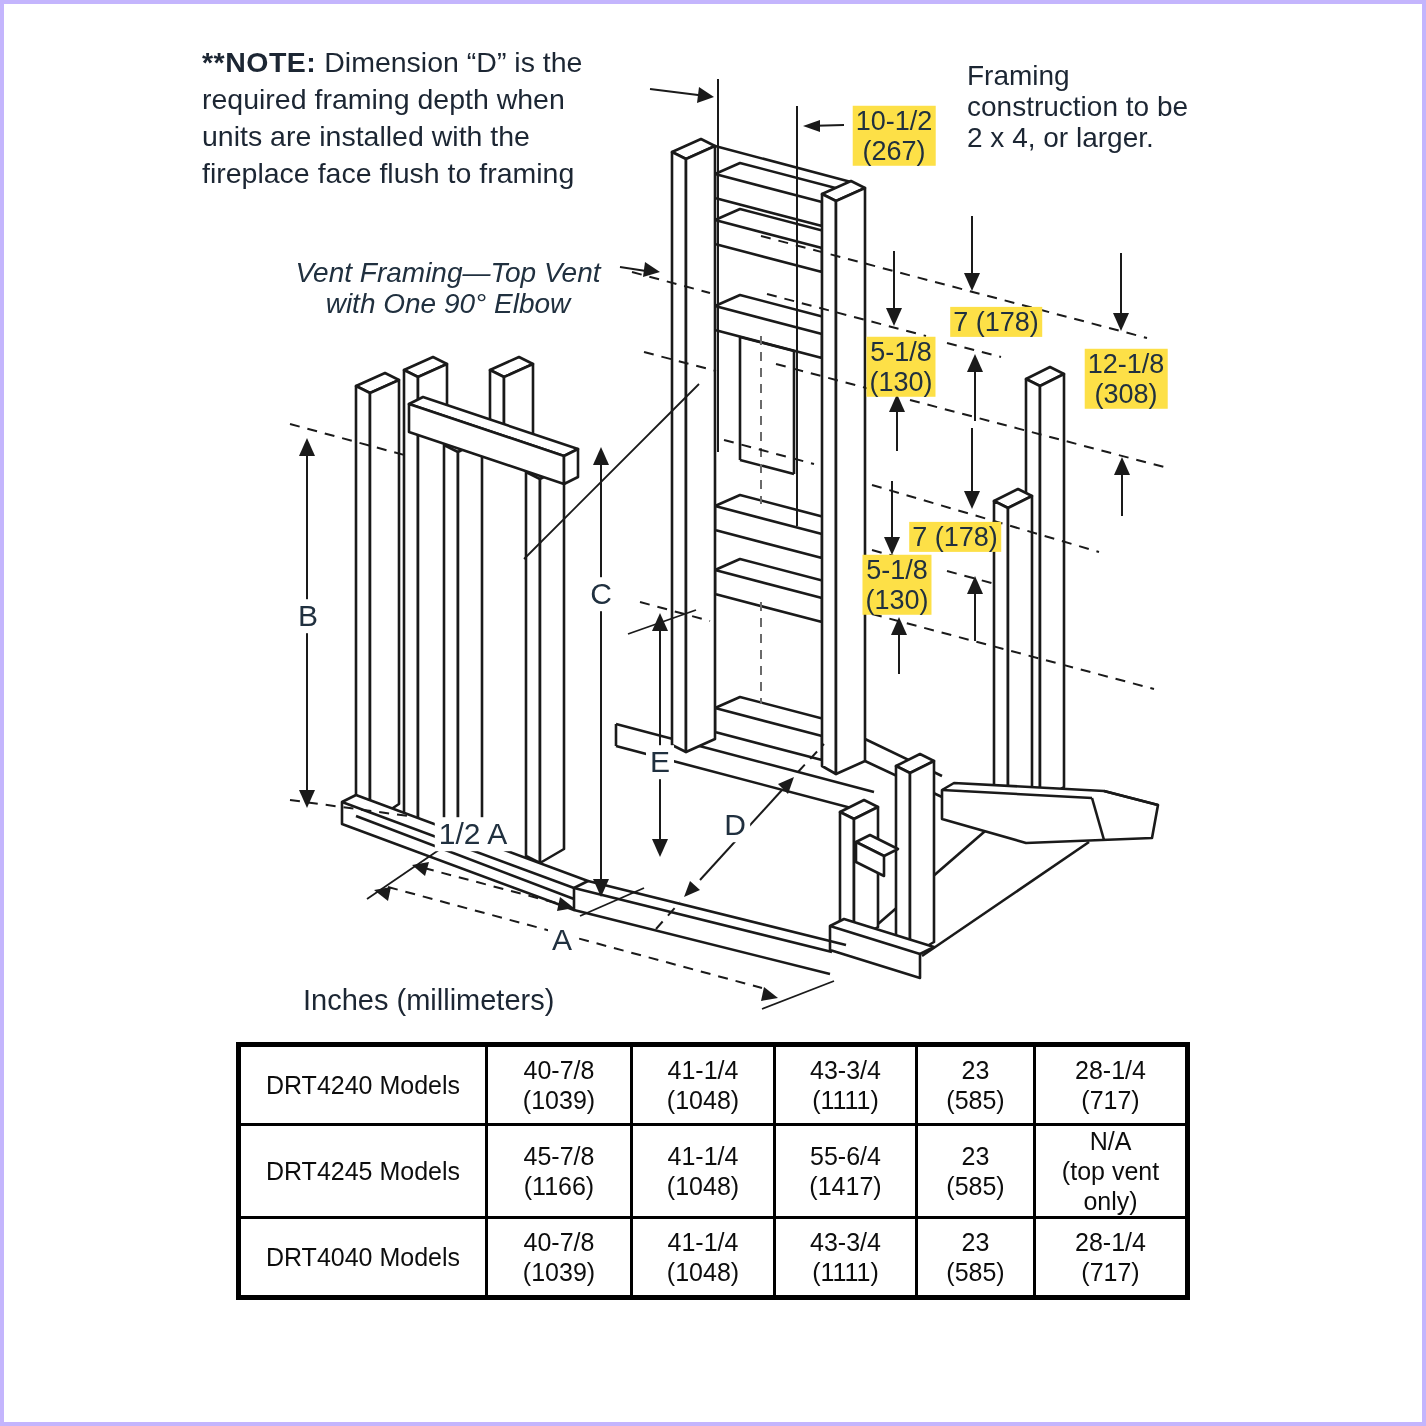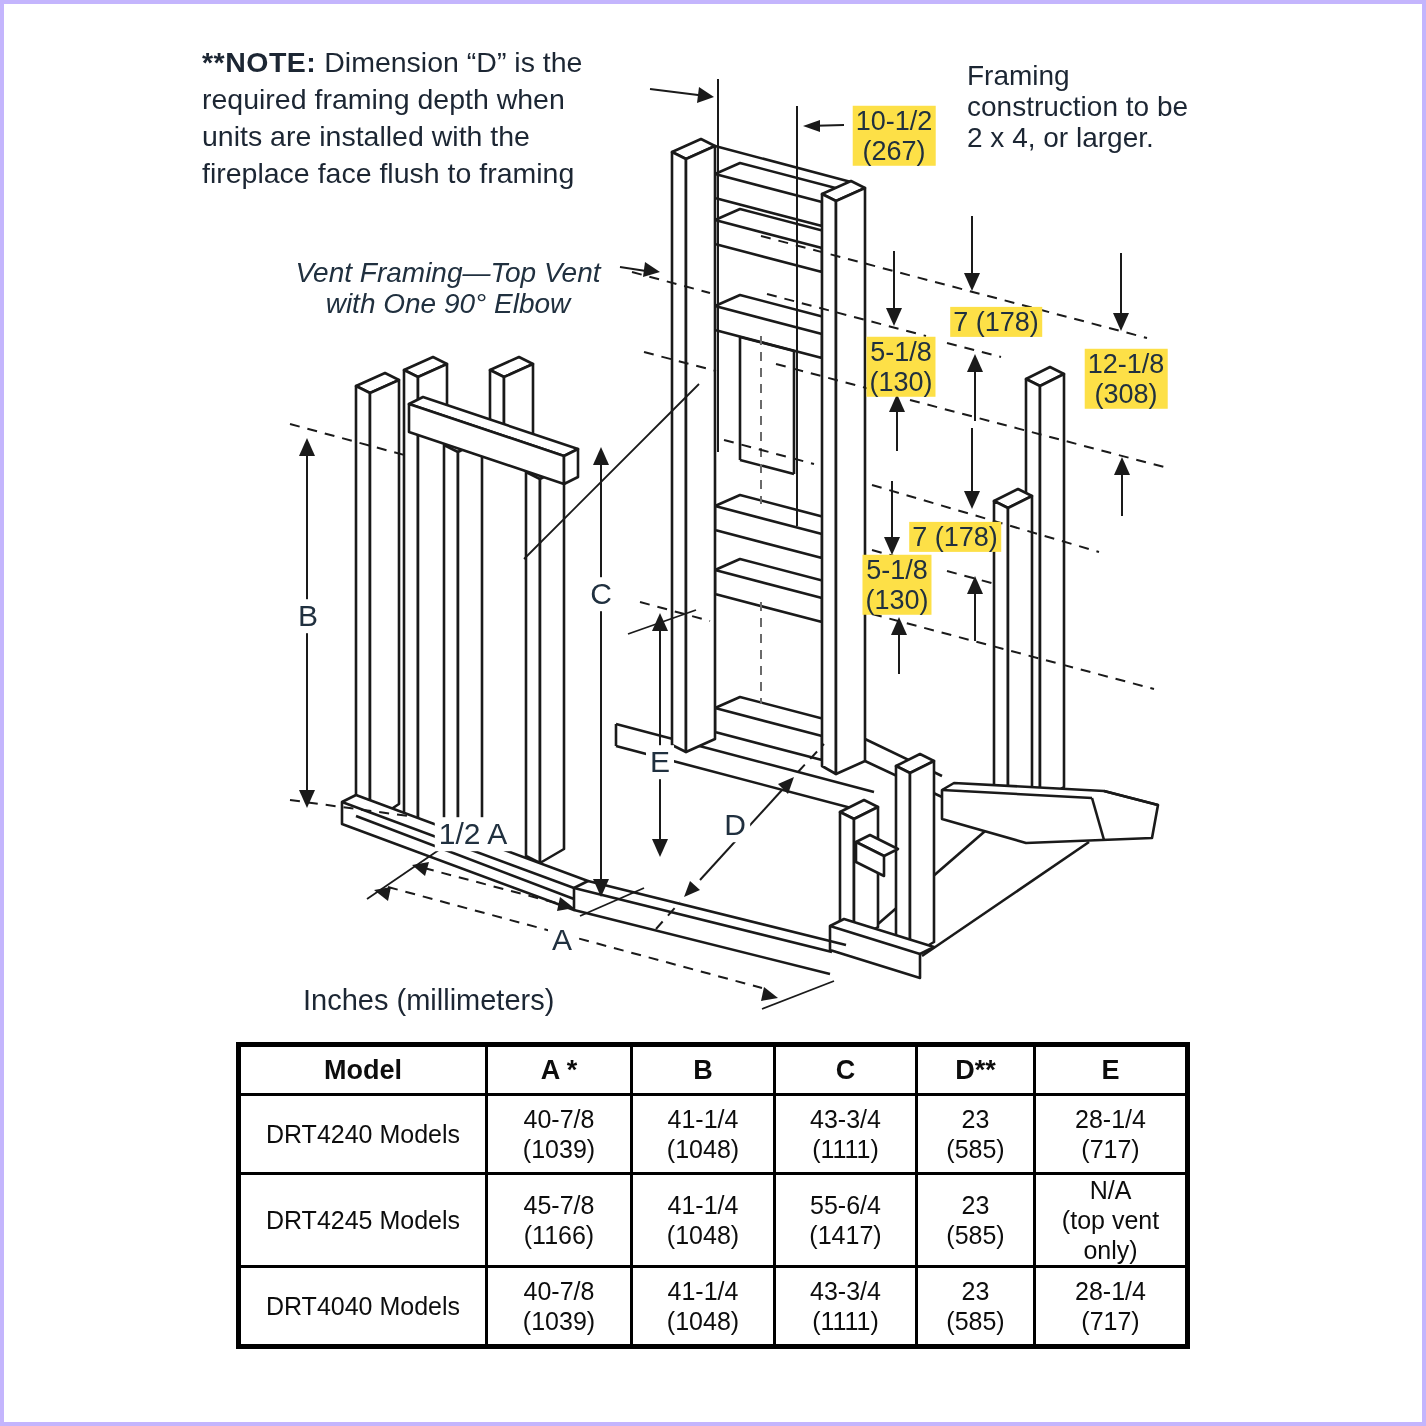--- a/index.html
+++ b/index.html
@@ -259,28 +259,20 @@
 <table id="spec">
   <colgroup>
     <col style="width:248px">
         <col style="width:145px">
         <col style="width:143px">
     <col style="width:142px">
         <col style="width:118px">
         <col style="width:153px">
   </colgroup>
   <tbody>
-        <tr>
-    <th>Model</th>
-    <th>A *</th>
-    <th>B</th>
-    <th>C</th>
-    <th>D**</th>
-    <th>E</th>
-  </tr>
   <tr>
     <td>DRT4240 Models</td>
     <td>40-7/8
 (1039)</td>
     <td>41-1/4
 (1048)</td>
     <td>43-3/4
 (1111)</td>
     <td>23
 (585)</td>

